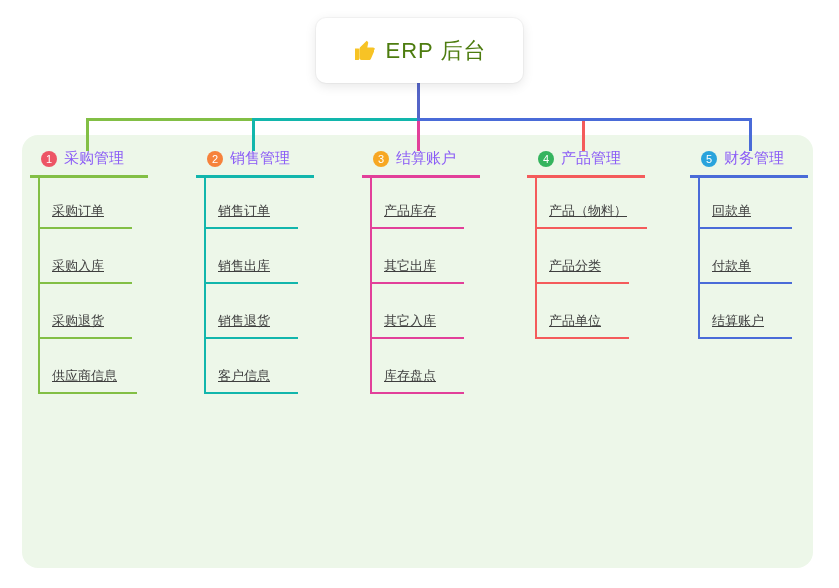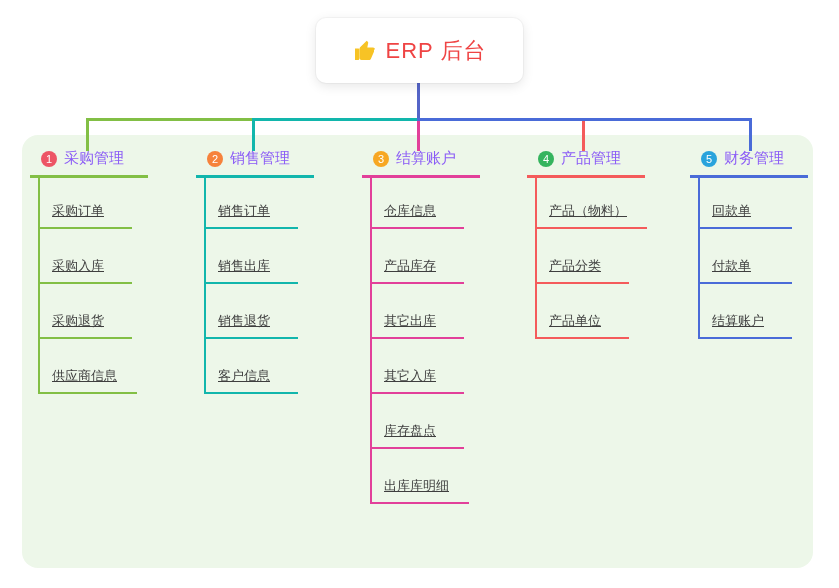--- a/index.html
+++ b/index.html
@@ -15,21 +15,21 @@
     background:#edf7e9;border-radius:16px;
   }
   
   .root-node{
     position:absolute;left:316px;top:18px;width:207px;height:65px;
     background:#ffffff;border-radius:10px;
     box-shadow:0 3px 12px rgba(0,0,0,0.10), 0 0 0 1px rgba(0,0,0,0.03);
     display:flex;align-items:center;justify-content:center;gap:9px;
     z-index:3;
   }
-  .root-label{font-size:22px;color:#ef4444;letter-spacing:1px;}
+  .root-label{font-size:22px;color:#4d7c0f;letter-spacing:1px;}
   .thumb{width:24px;height:24px;display:block;}
   
   .line{position:absolute;background:var(--c,#999);}
   .trunk{left:417px;top:82px;width:3px;height:39px;}
   .seg-1{left:86px;top:118px;width:169px;height:3px;}
   .seg-2{left:252px;top:118px;width:168px;height:3px;}
   .seg-3{left:417px;top:118px;width:335px;height:3px;}
   .drop-1{left:86px;top:118px;width:3px;height:33px;}
   .drop-2{left:252px;top:118px;width:3px;height:33px;}
   .drop-3{left:417px;top:121px;width:3px;height:30px;}
@@ -110,26 +110,24 @@
     <li>客户信息</li>
   </ul>
 </div>
 
 <div class="branch b3" style="--line: #e2409a; --badge: #f7a723;">
   <div class="hdr">
     <span class="badge">3</span>
     <span class="hdr-label">结算账户</span>
   </div>
   <ul class="kids">
-    <li>仓库信息</li>
     <li>产品库存</li>
     <li>其它出库</li>
     <li>其它入库</li>
     <li>库存盘点</li>
-    <li>出库库明细</li>
   </ul>
 </div>
 
 <div class="branch b4" style="--line: #f45b5b; --badge: #35b45e;">
   <div class="hdr">
     <span class="badge">4</span>
     <span class="hdr-label">产品管理</span>
   </div>
   <ul class="kids">
     <li>产品（物料）</li>

